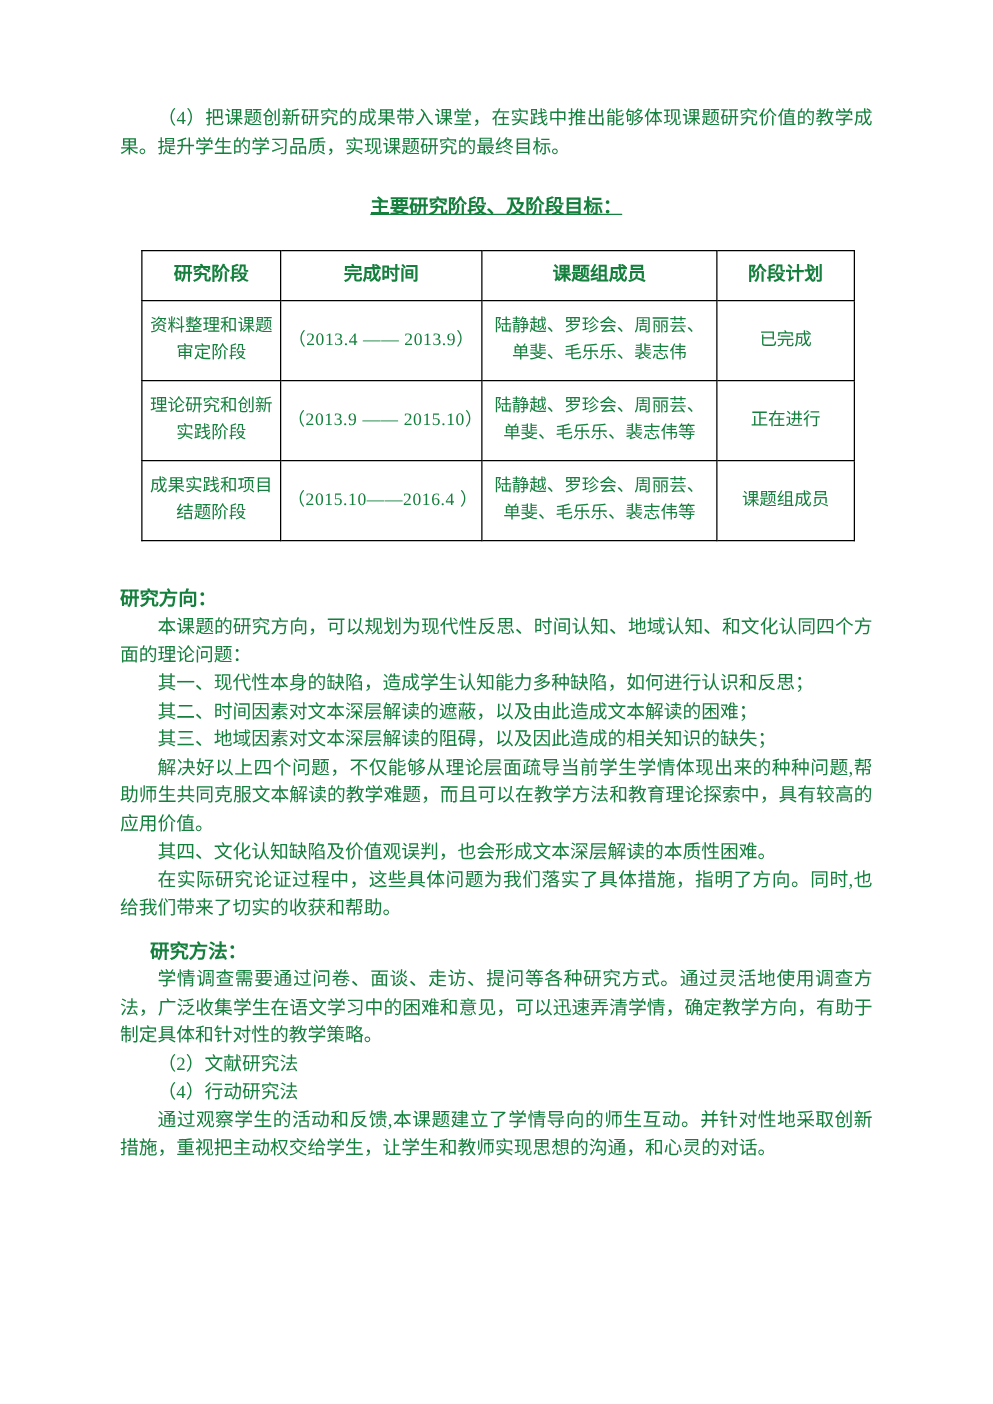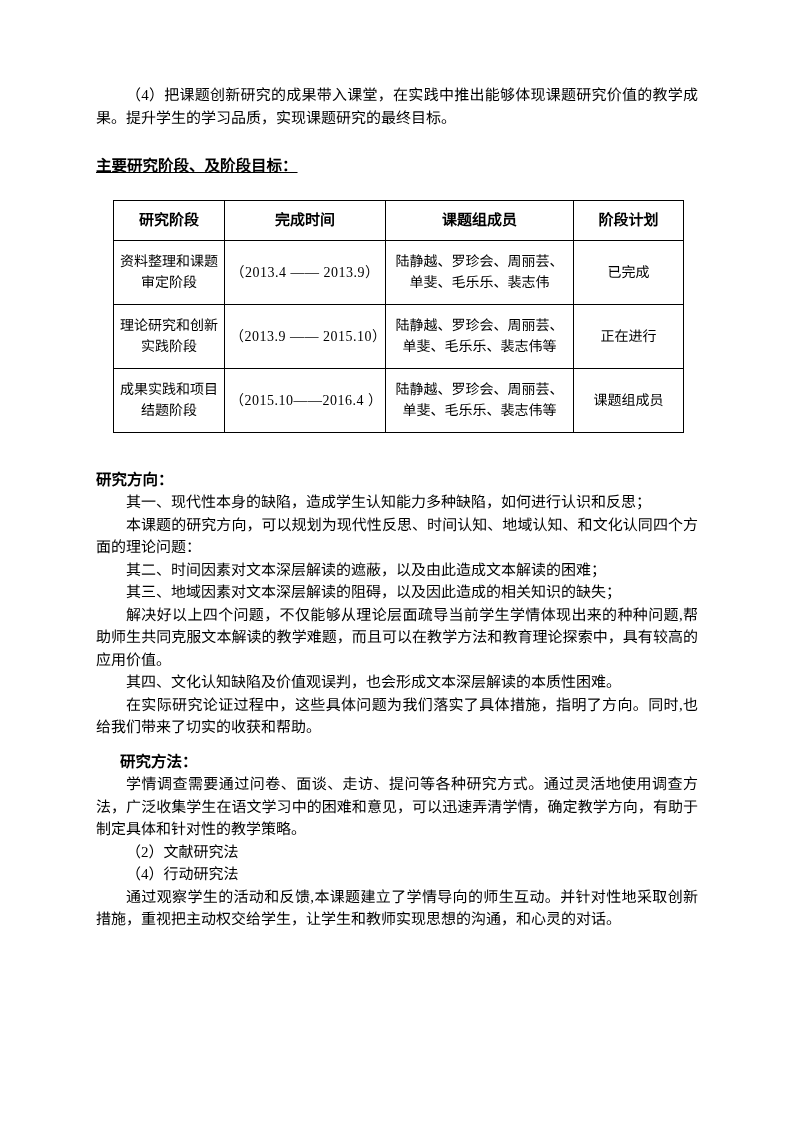--- a/index.html
+++ b/index.html
@@ -2,40 +2,41 @@
 <html lang="zh-CN"><head>
 <meta charset="utf-8">
 <style>
   html, body { margin: 0; padding: 0; background: #ffffff; }
   .page {
     position: relative;
     width: 794px;
     height: 1123px;
     box-sizing: border-box;
     background: #ffffff;
-    color: #000000;
+    color: #15803d;
     font-family: "Liberation Serif", serif;
     font-size: 15px;
     line-height: 22.5px;
     padding: 84px 96px 0 96px;
     overflow: hidden;
   }
   p.body-para {
     margin: 0;
     text-indent: 2em;
     text-align: justify;
   }
   .heading {
     margin: 0;
     font-weight: bold;
     font-size: 15.5px;
   }
   .heading-underline {
     text-decoration: underline;
     margin-top: 26px;
+    text-align: center;
   }
   .direction-heading { margin-top: 36px; }
   .methods-heading { margin-top: 12px; margin-left: 24px; }
   table.stages-table {
     border-collapse: collapse;
     table-layout: fixed;
     width: 570px;
     margin: 22px 0 0 17px;
   }
   .stages-table th, .stages-table td {
@@ -102,22 +103,22 @@
       <tr>
         <td class="cell-stage">成果实践和项目结题阶段</td>
         <td class="cell-time">（2015.10——2016.4 ）</td>
         <td class="cell-members">陆静越、罗珍会、周丽芸、单斐、毛乐乐、裴志伟等</td>
         <td class="cell-plan">课题组成员</td>
       </tr>
     </tbody>
   </table>
 
   <p class="heading direction-heading">研究方向：</p>
+  <p class="body-para">本课题的研究方向，可以规划为现代性反思、时间认知、地域认知、和文化认同四个方面的理论问题：</p>
   <p class="body-para">其一、现代性本身的缺陷，造成学生认知能力多种缺陷，如何进行认识和反思；</p>
-  <p class="body-para">本课题的研究方向，可以规划为现代性反思、时间认知、地域认知、和文化认同四个方面的理论问题：</p>
   <p class="body-para">其二、时间因素对文本深层解读的遮蔽，以及由此造成文本解读的困难；</p>
   <p class="body-para">其三、地域因素对文本深层解读的阻碍，以及因此造成的相关知识的缺失；</p>
   <p class="body-para">解决好以上四个问题，不仅能够从理论层面疏导当前学生学情体现出来的种种问题,帮助师生共同克服文本解读的教学难题，而且可以在教学方法和教育理论探索中，具有较高的应用价值。</p>
   <p class="body-para">其四、文化认知缺陷及价值观误判，也会形成文本深层解读的本质性困难。</p>
   <p class="body-para">在实际研究论证过程中，这些具体问题为我们落实了具体措施，指明了方向。同时,也给我们带来了切实的收获和帮助。</p>
 
   <p class="heading methods-heading">研究方法：</p>
   <p class="body-para">学情调查需要通过问卷、面谈、走访、提问等各种研究方式。通过灵活地使用调查方法，广泛收集学生在语文学习中的困难和意见，可以迅速弄清学情，确定教学方向，有助于制定具体和针对性的教学策略。</p>
   <p class="body-para">（2）文献研究法</p>
   <p class="body-para">（4）行动研究法</p>

